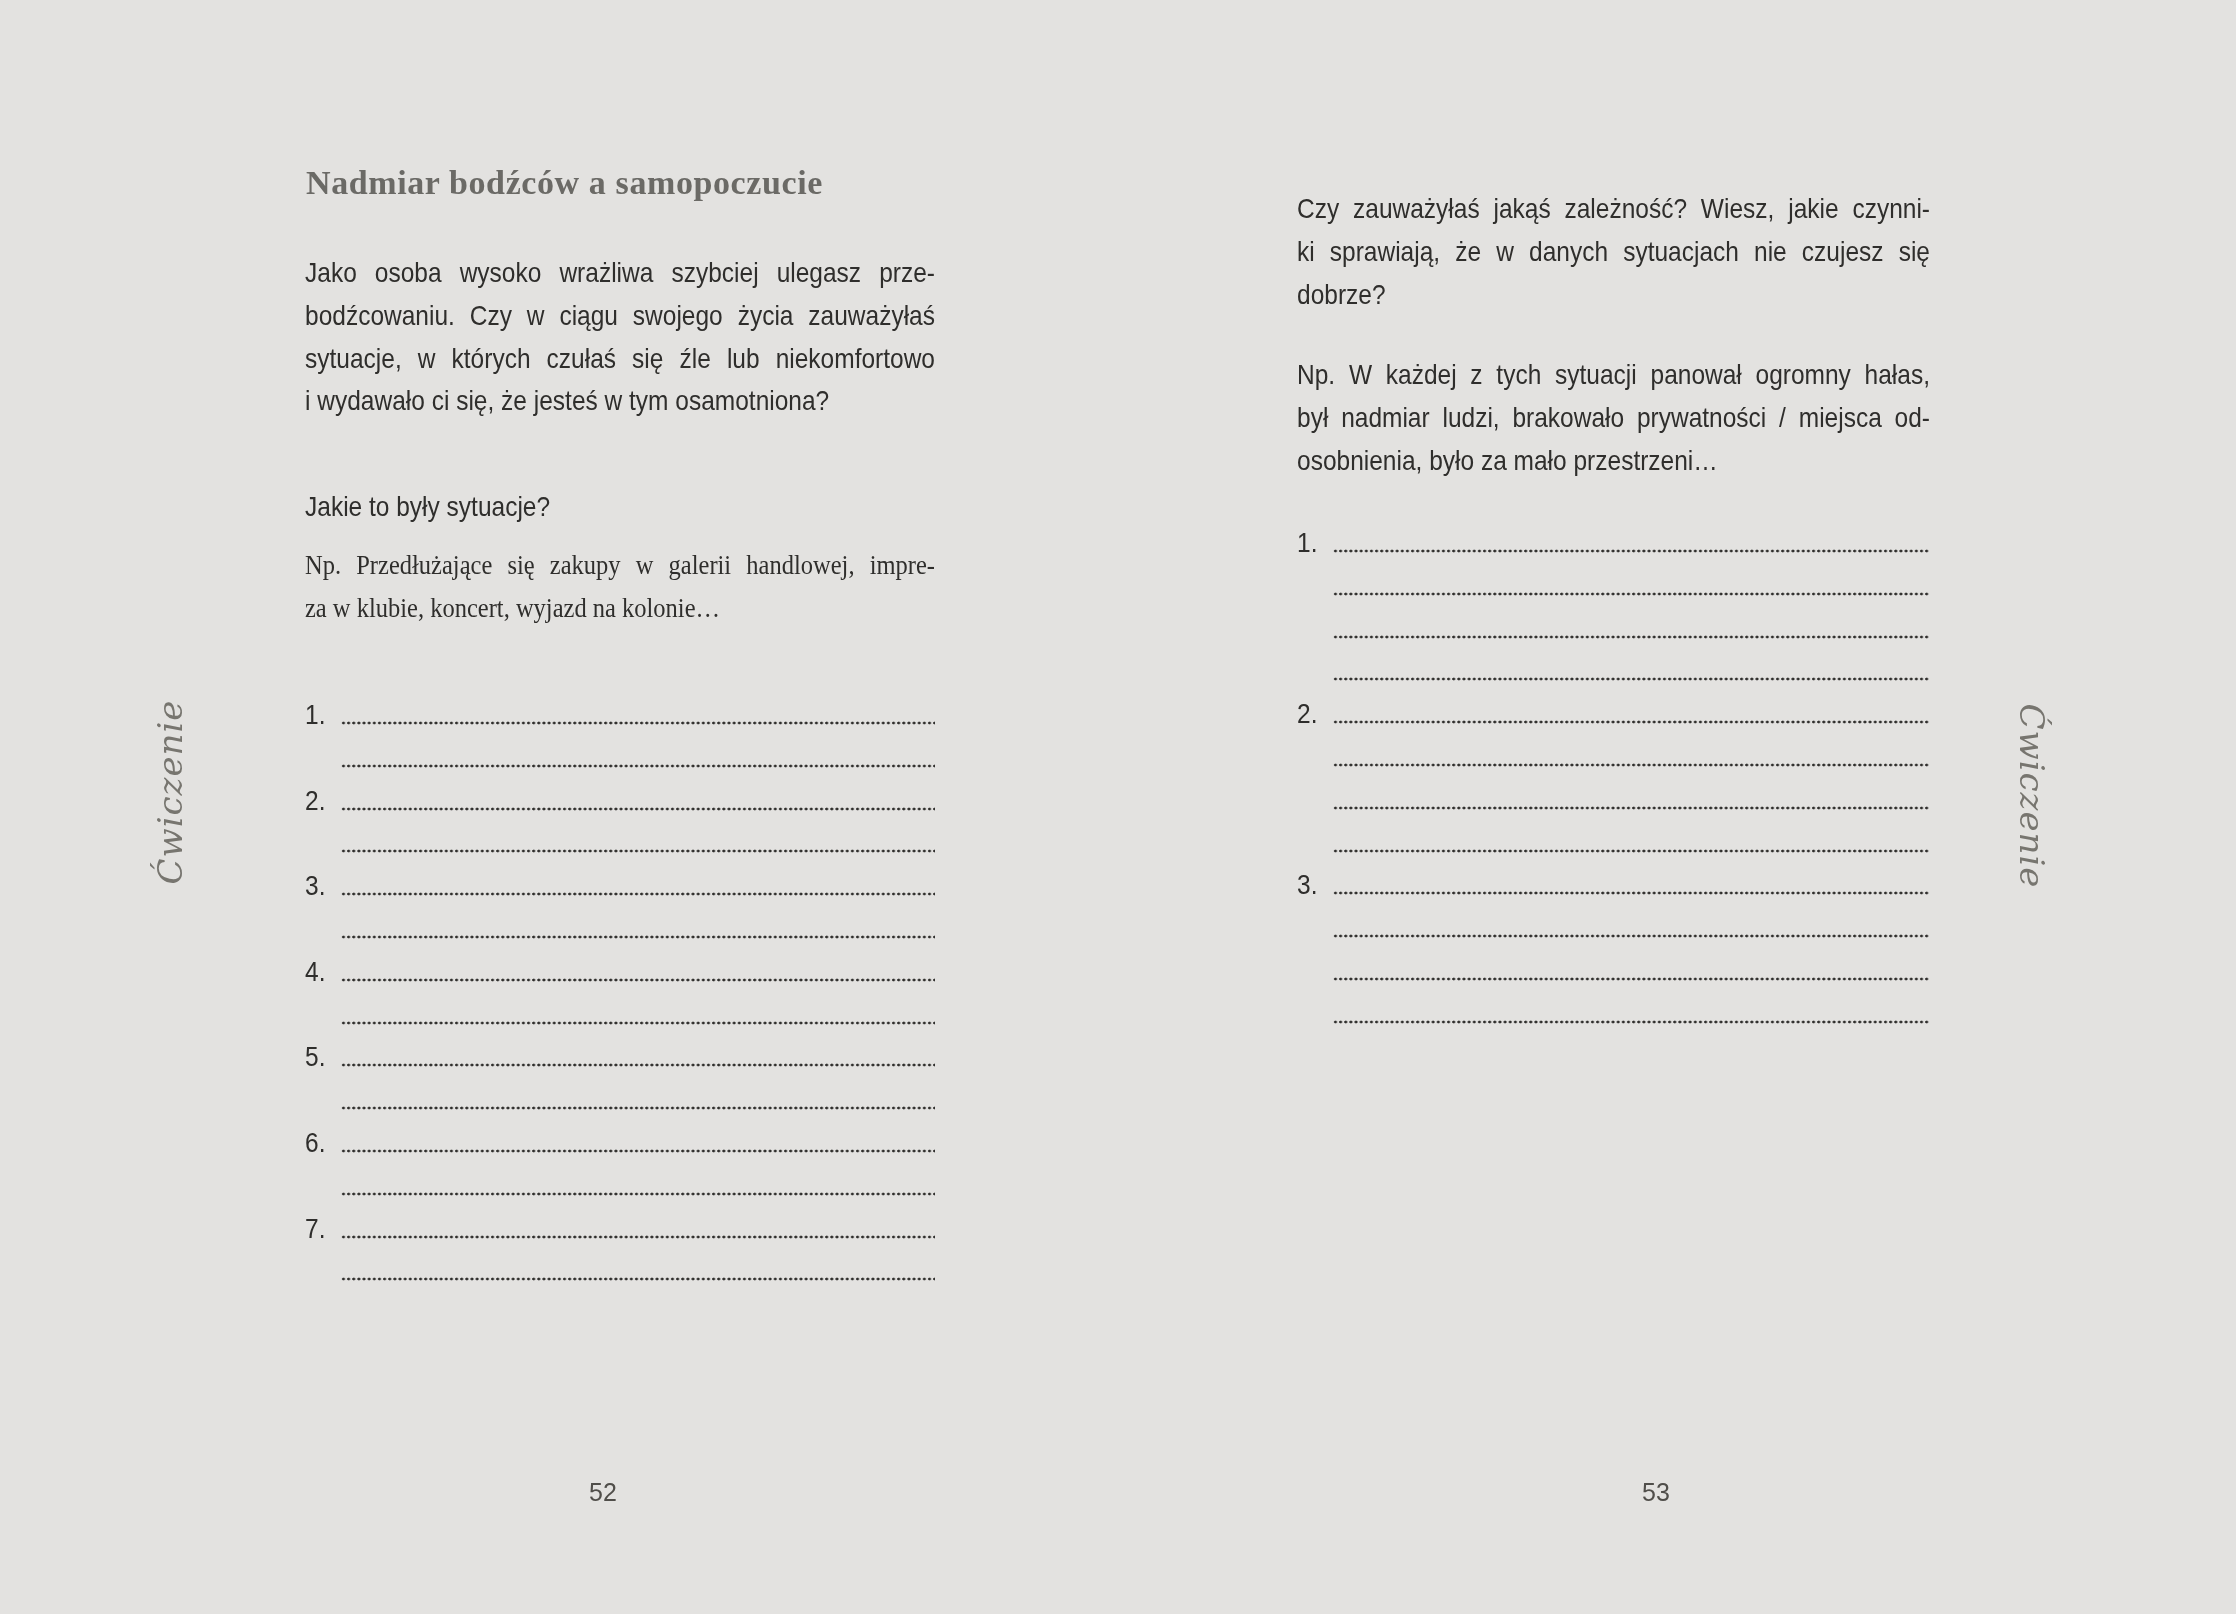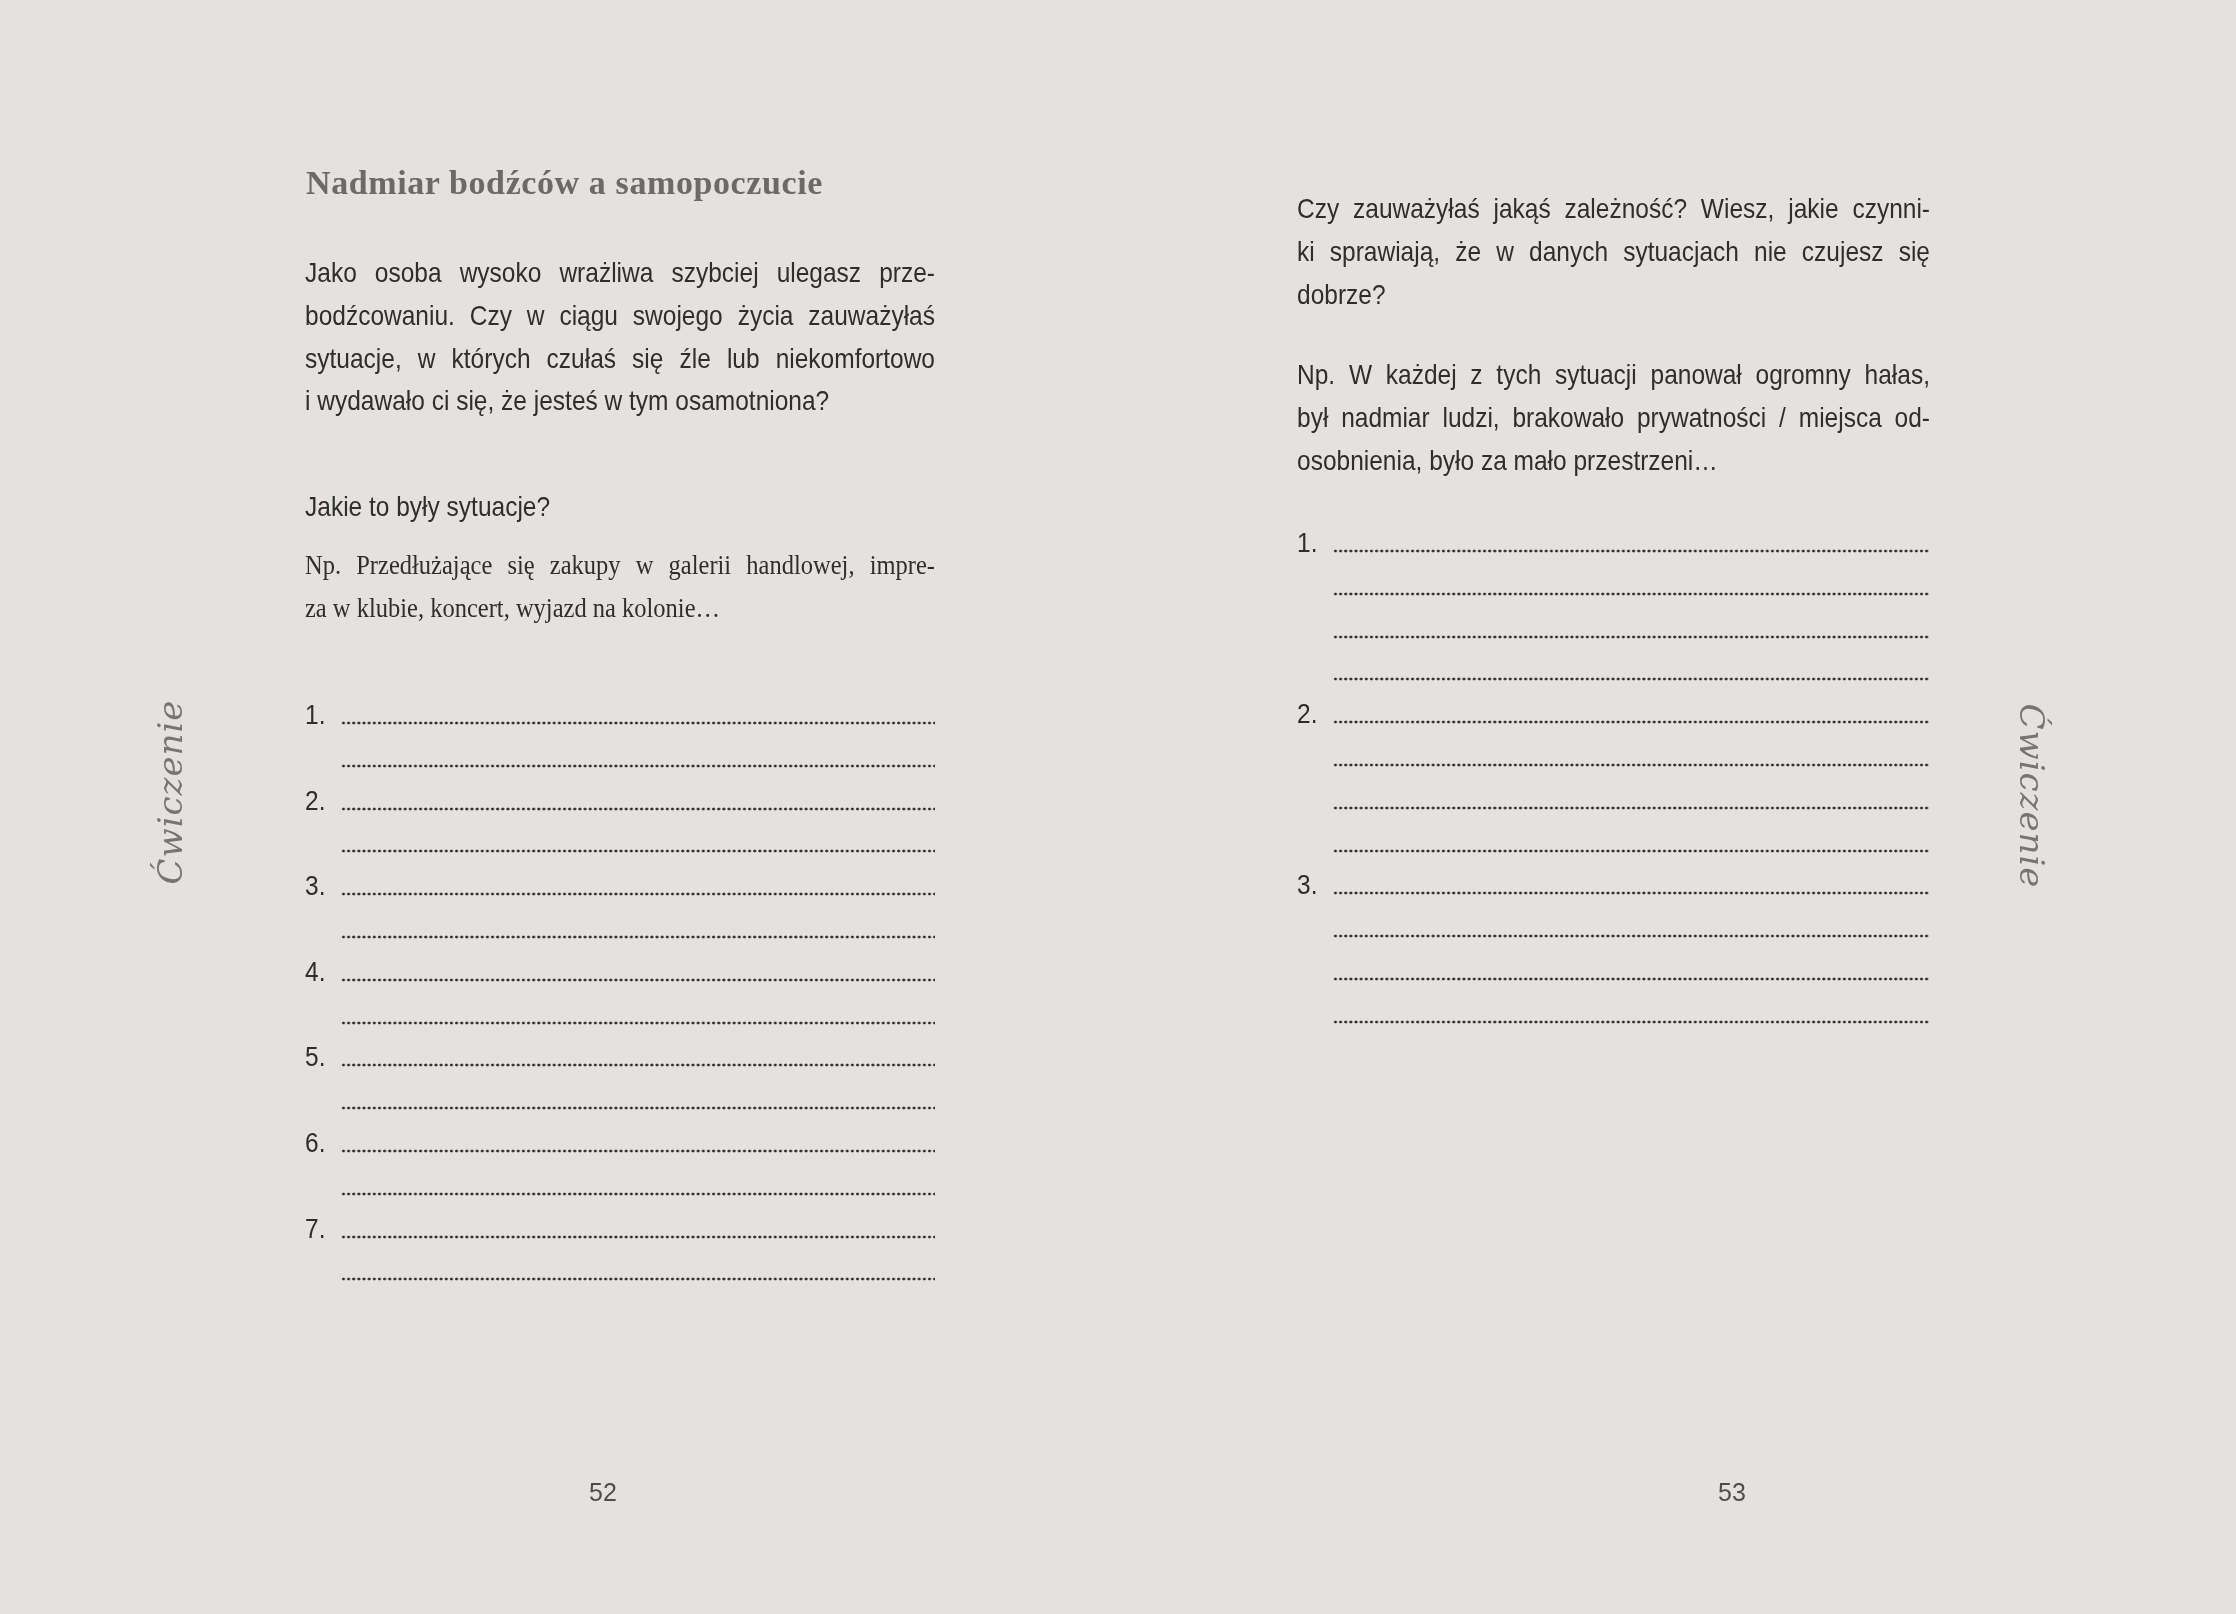--- a/index.html
+++ b/index.html
@@ -55,21 +55,21 @@
     background-image:radial-gradient(circle at 2.5px 3px,var(--c-dots) 1.2px,transparent 1.7px);
     background-size:5.15px 6px;background-repeat:repeat-x;
   }
 
   
   .pagenum{
     position:absolute;top:1477px;font-size:25px;line-height:30px;
     color:var(--c-page-number);transform:translateX(-50%);
   }
   #l-pagenum{left:570px;margin-left:33px;}
-  #r-pagenum{left:1732px;}
+  #r-pagenum{left:1656px;}
 
   
   .margin-label{
     position:absolute;white-space:nowrap;
     font-family:"DejaVu Serif","Liberation Serif",serif;
     font-style:italic;font-size:34px;letter-spacing:1px;
     color:var(--c-margin-text);
   }
   .margin-label.left {left:170px; top:792px;transform:translate(-50%,-50%) rotate(-90deg);}
   .margin-label.right{left:2032px;top:796px;transform:translate(-50%,-50%) rotate(90deg);}

